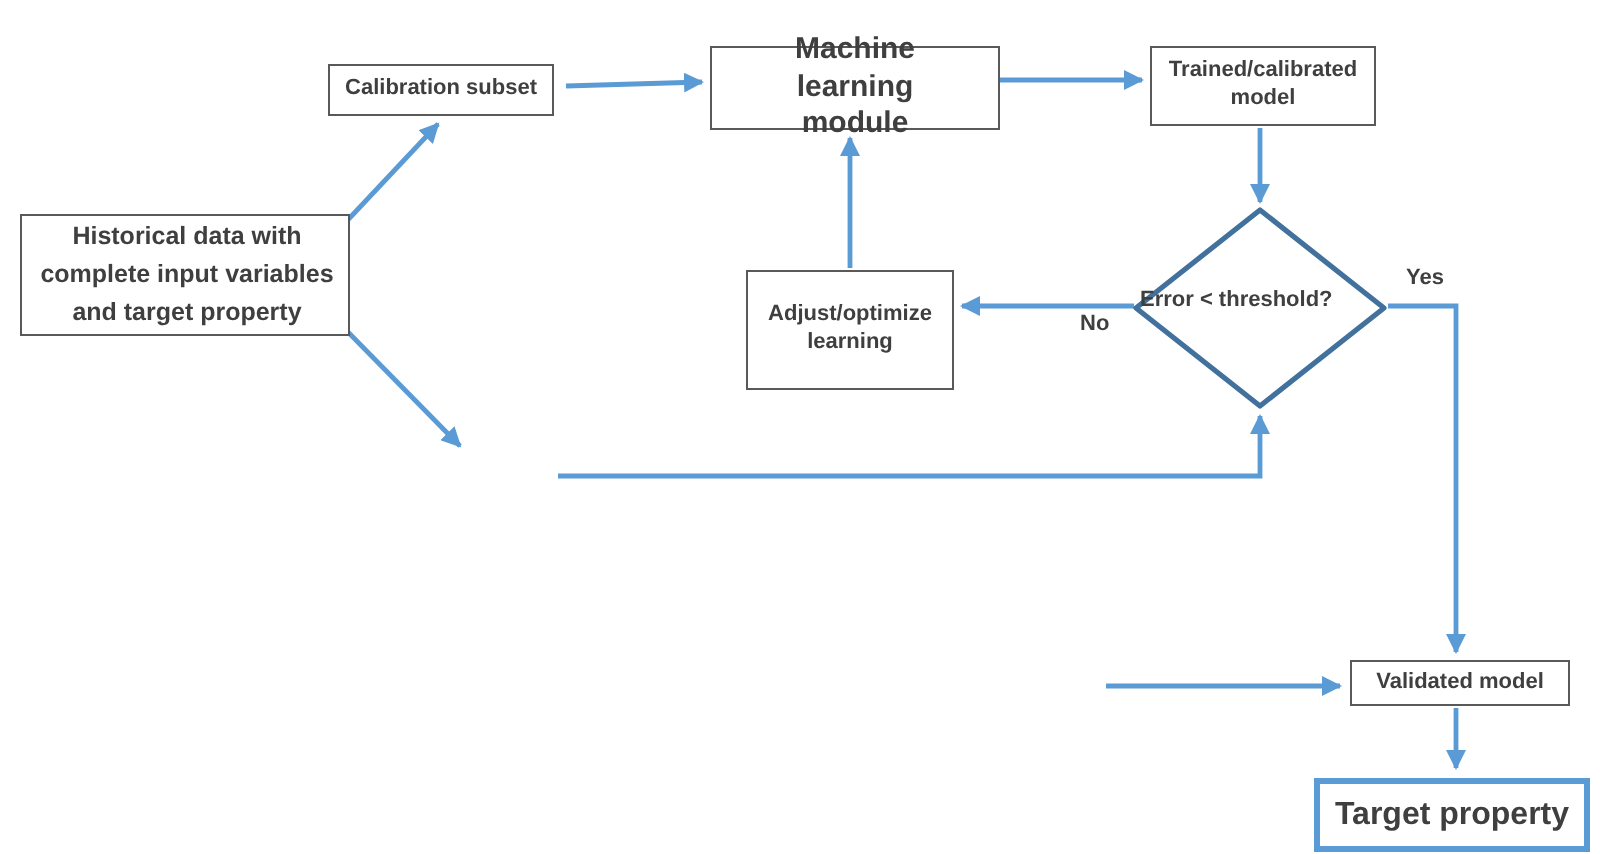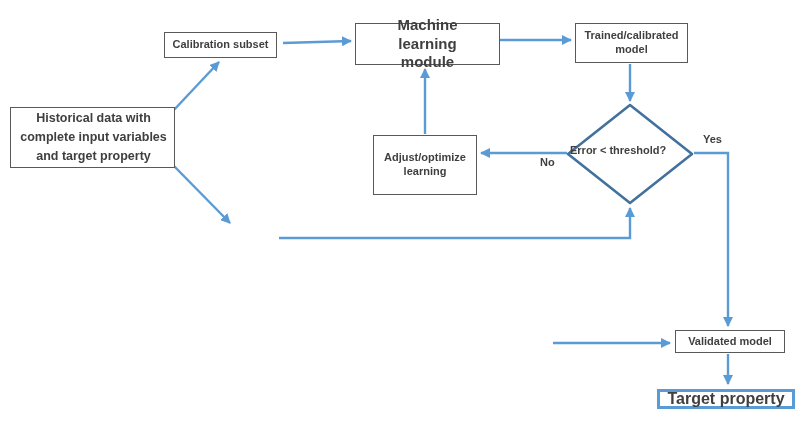--- a/index.html
+++ b/index.html
@@ -22,21 +22,21 @@
     padding:2px 6px 2px 8px; line-height:1.5;
   }
   .node-calibration { left:164px; top:32px;  width:113px; height:26px; font-size:11px; }
   .node-ml-module   { left:355px; top:23px;  width:145px; height:42px; font-size:15px; padding:0 14px; }
   .node-trained     { left:575px; top:23px;  width:113px; height:40px; font-size:11px; padding:0 10px; }
   .node-adjust      { left:373px; top:135px; width:104px; height:60px; font-size:11px; padding:0 10px; }
   .node-validation  { left:168px; top:227px; width:110px; height:23px; font-size:11px; }
   .node-input-new   { left:421px; top:323px; width:131px; height:40px; font-size:11.5px; padding:0 10px; }
   .node-validated   { left:675px; top:330px; width:110px; height:23px; font-size:11px; }
   .node-target {
-    left:657px; top:389px; width:138px; height:20px;
+    left:657px; top:389px; width:138px; height:37px;
     font-size:16px; border:3px solid #5b9bd5;
   }
   .decision-label {
     position:absolute; left:570px; top:144px; width:120px;
     text-align:left; color:#3f3f3f; font-weight:bold; font-size:11px;
   }
   .edge-label {
     position:absolute; color:#3f3f3f; font-weight:bold; font-size:11px;
   }
   .edge-label-no  { left:540px; top:138px;margin-top:18px; }

